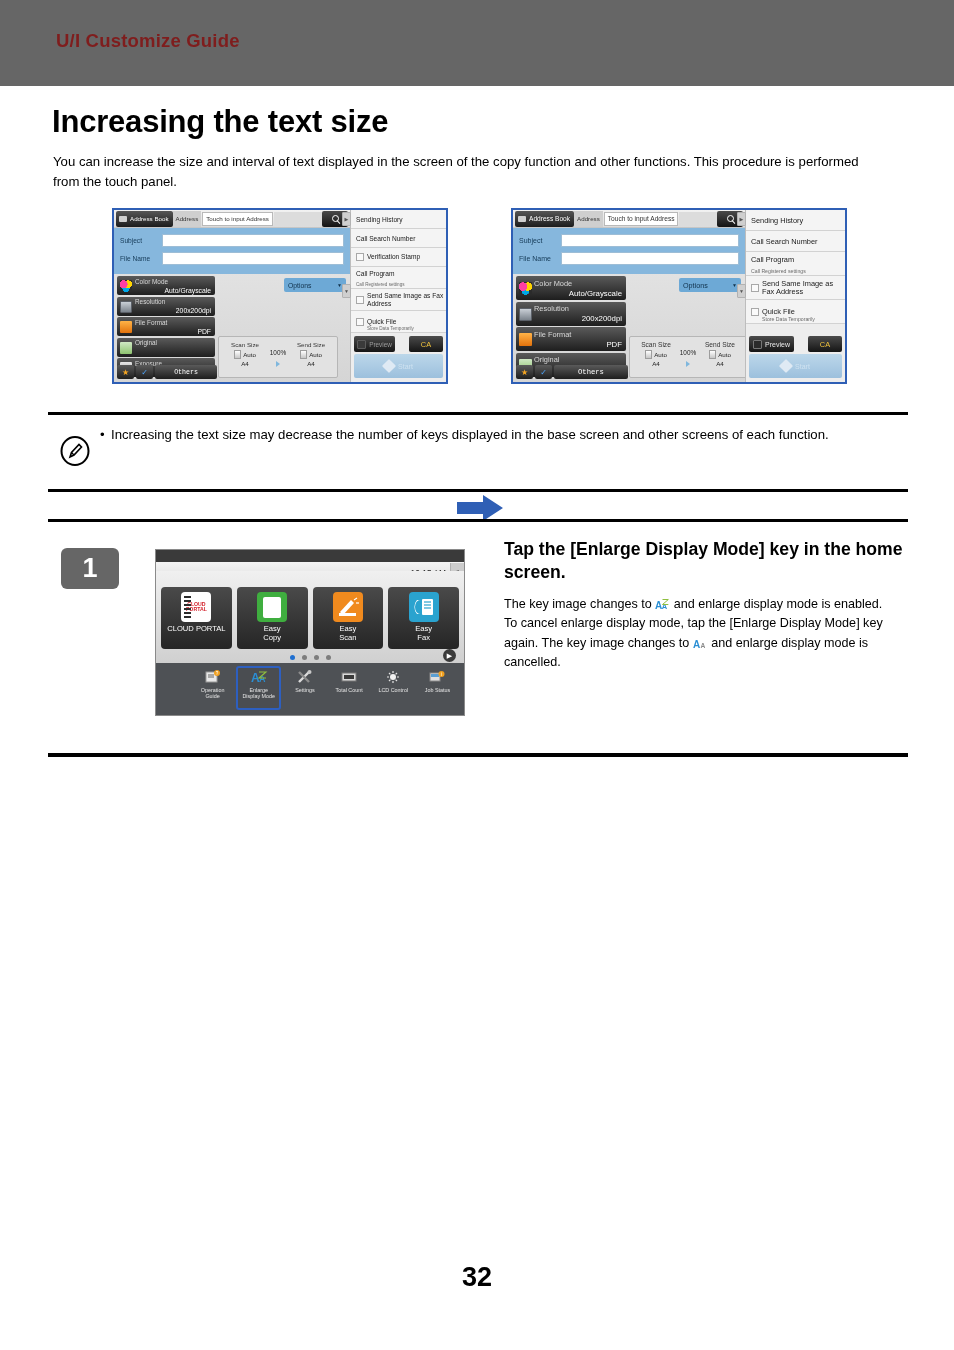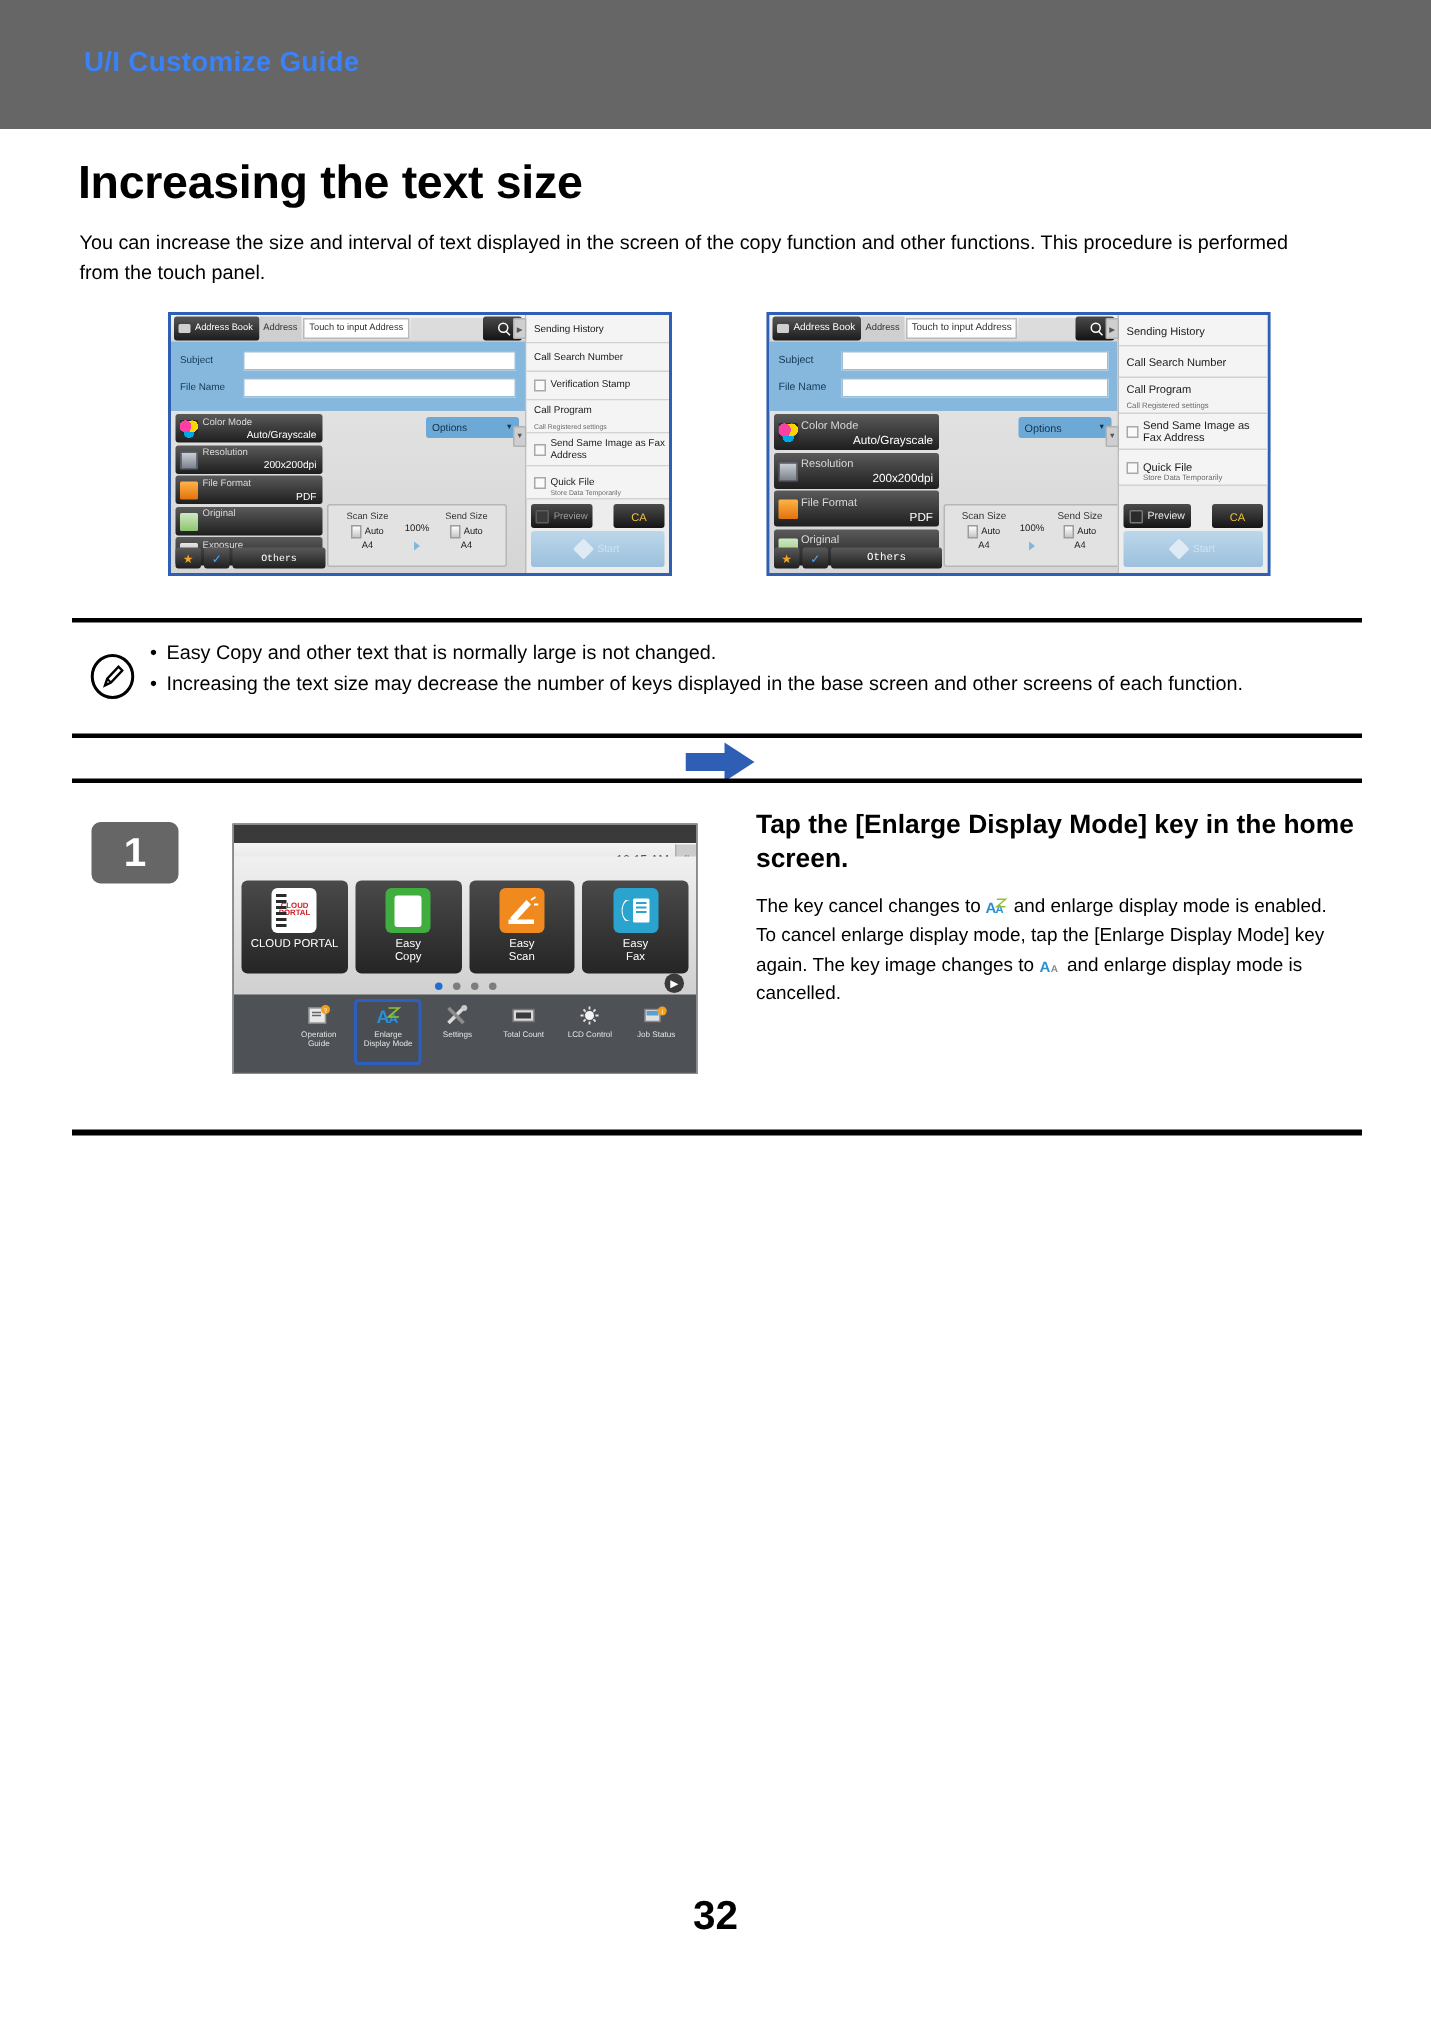--- a/index.html
+++ b/index.html
@@ -11,21 +11,21 @@
   }
 
   
   .header-band {
     position: absolute; left: 0; top: 0;
     width: 954px; height: 86px;
     background: #666666;
   }
   .header-title {
     position: absolute; left: 56px; top: 30px;
-    font-size: 18.5px; font-weight: bold; color: #3b82f6;
+    font-size: 18.5px; font-weight: bold; color: #7f1d1d;
     letter-spacing: 0.2px;
   }
 
   
   .page-title {
     position: absolute; left: 52px; top: 104px;
     font-size: 31px; font-weight: bold; color: #000000;
     letter-spacing: -0.2px;
   }
   .intro {
@@ -586,21 +586,20 @@
   </div>
 </div>
 
 <div class="rule r-top"></div>
 <svg class="note-icon" viewBox="0 0 30 30">
   <ellipse cx="15" cy="15" rx="13.5" ry="14" fill="none" stroke="#000" stroke-width="2"></ellipse>
   <path d="M10 21 L11.5 16.5 L19 8.5 L21.5 11 L14 19 Z" fill="none" stroke="#000" stroke-width="1.6"></path>
   <line x1="11.5" y1="16.5" x2="14" y2="19" stroke="#000" stroke-width="1.2"></line>
 </svg>
 <div class="note-text">
-  <div class="li">Easy Copy and other text that is normally large is not changed.</div>
   <div class="li">Increasing the text size may decrease the number of keys displayed in the base screen and other screens of each function.</div>
 </div>
 <div class="rule r-bot"></div>
 
 <div class="rule s-top"></div>
 <div class="step-badge">1</div>
 
 <div class="home">
   <div class="home-top">
     <span class="home-clock">10:15 AM</span>
@@ -753,21 +752,21 @@
           </svg>
         </span>
         <span class="hb-lb">Job Status</span>
       </div>
     </div>
   </div>
 </div>
 
 <div class="instr-title">Tap the [Enlarge Display Mode] key in the home screen.</div>
 <div class="instr-body">
-  <span>The key cancel changes to</span>
+  <span>The key image changes to</span>
   <span class="inline-ico">
     <svg width="15" height="13" viewBox="0 0 18 14">
       <text x="0" y="12" font-size="12" font-weight="bold" fill="#2b8fd4" font-family="'Liberation Sans',sans-serif">A</text>
       <text x="8" y="12" font-size="9" font-weight="bold" fill="#2b8fd4" font-family="'Liberation Sans',sans-serif">A</text>
       <path d="M9 1 L16 1 L9 7 L16 7" fill="none" stroke="#8fbf3f" stroke-width="1.2"></path>
     </svg>
   </span>
   <span>and enlarge display mode is enabled.</span>
   <br>
   <span>To cancel enlarge display mode, tap the [Enlarge Display Mode] key again. The key image changes to</span>

